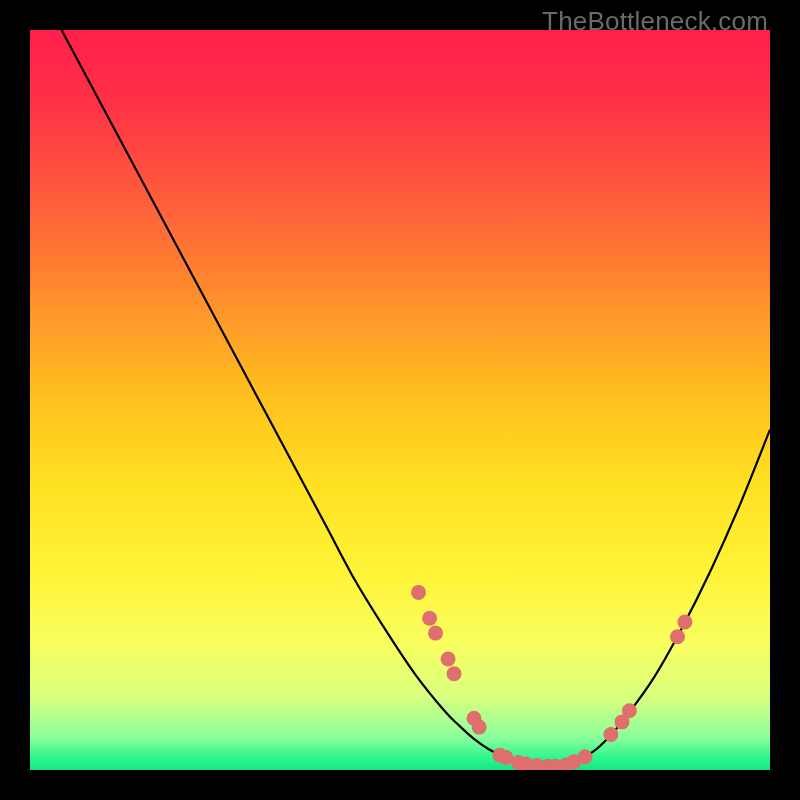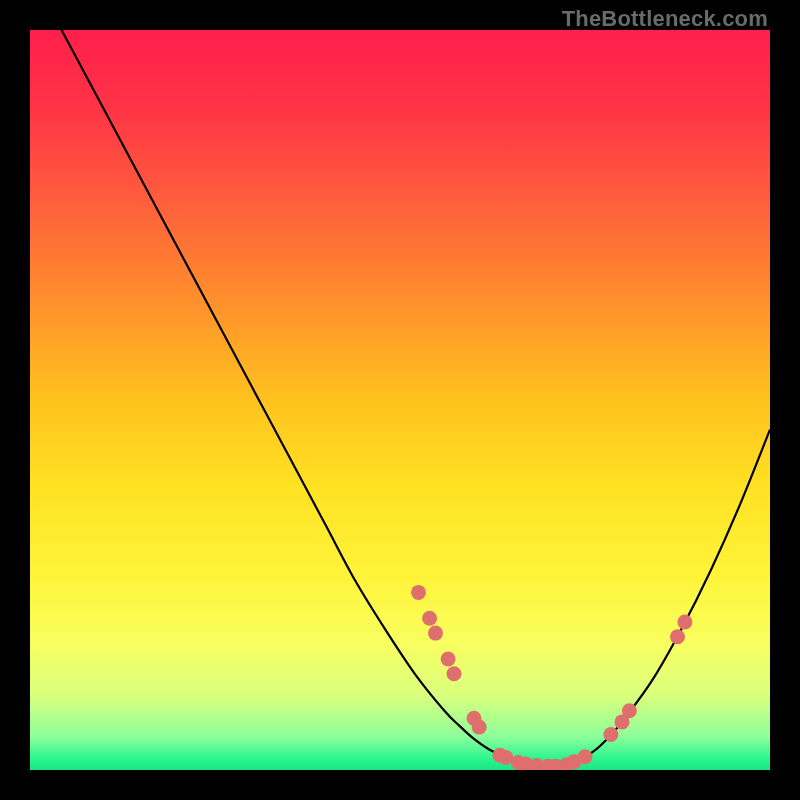--- a/index.html
+++ b/index.html
@@ -24,22 +24,22 @@
     left: 0;
     top: 0;
     width: 740px;
     height: 740px;
   }
   .watermark {
     position: absolute;
     top: 6px;
     right: 32px;
     color: #6a6a6a;
-    font-size: 22px;
-    font-weight: 700;
+    font-size: 26px;
+    font-weight: 400;
     letter-spacing: 0.2px;
     user-select: none;
   }
 </style>
 </head>
 <body>
 
 <div class="frame">
   <svg class="plot" viewBox="0 0 740 740">
     <defs>

